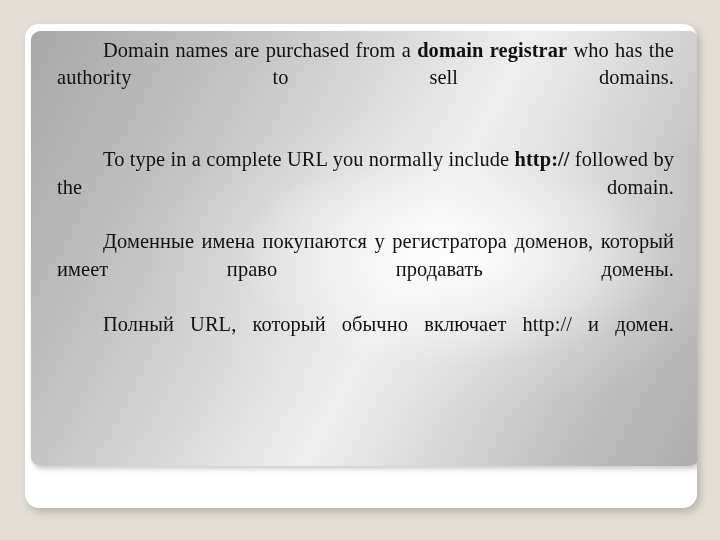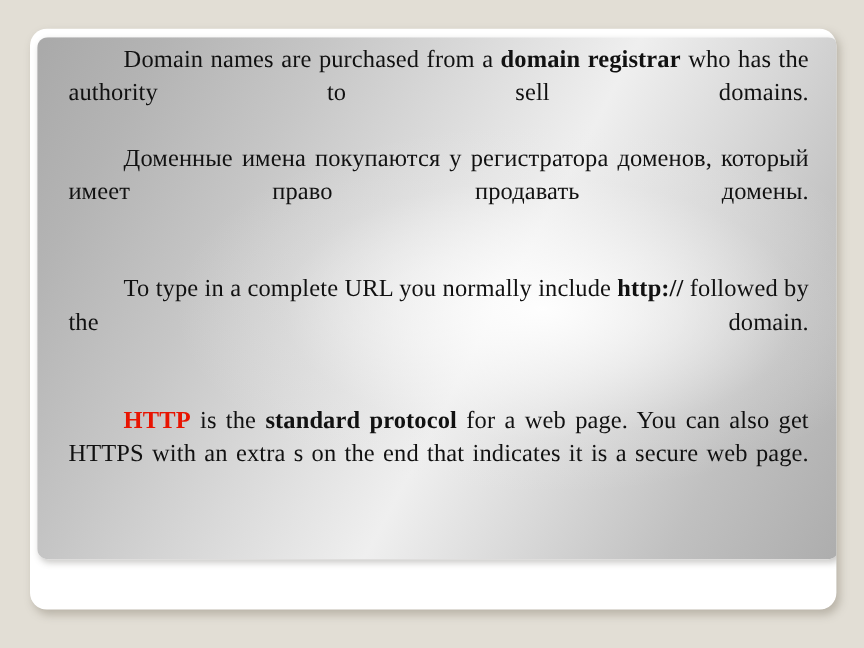--- a/index.html
+++ b/index.html
@@ -99,23 +99,23 @@
 <div id="slide-root">
 
   <div id="slide-card">
 
     <div id="content-box">
 
       <div id="text-body">
 
         <p class="para"><span>Domain names are purchased from a </span><b class="bold">domain registrar</b><span> who has the authority to sell domains.</span></p>
 
+        <p class="para gap-before"><span>To type in a complete URL you normally include </span><b class="bold">http://</b><span> followed by the domain.</span></p>
+
         <p class="para"><span>Доменные имена покупаются у регистратора доменов, который имеет право продавать домены.</span></p>
 
-        <p class="para gap-before"><span>To type in a complete URL you normally include </span><b class="bold">http://</b><span> followed by the domain.</span></p>
+        <p class="para"><span>Полный URL, который обычно включает http:// и домен.</span></p>
 
-
-        <p class="para gap-before"><span class="red">HTTP</span><span> is the </span><b class="bold">standard protocol</b><span> for a web page. You can also get HTTPS with an extra s on the end that indicates it is a secure web page.</span></p>
 
       </div>
     </div>
   </div>
 </div>
 
 </body></html>

